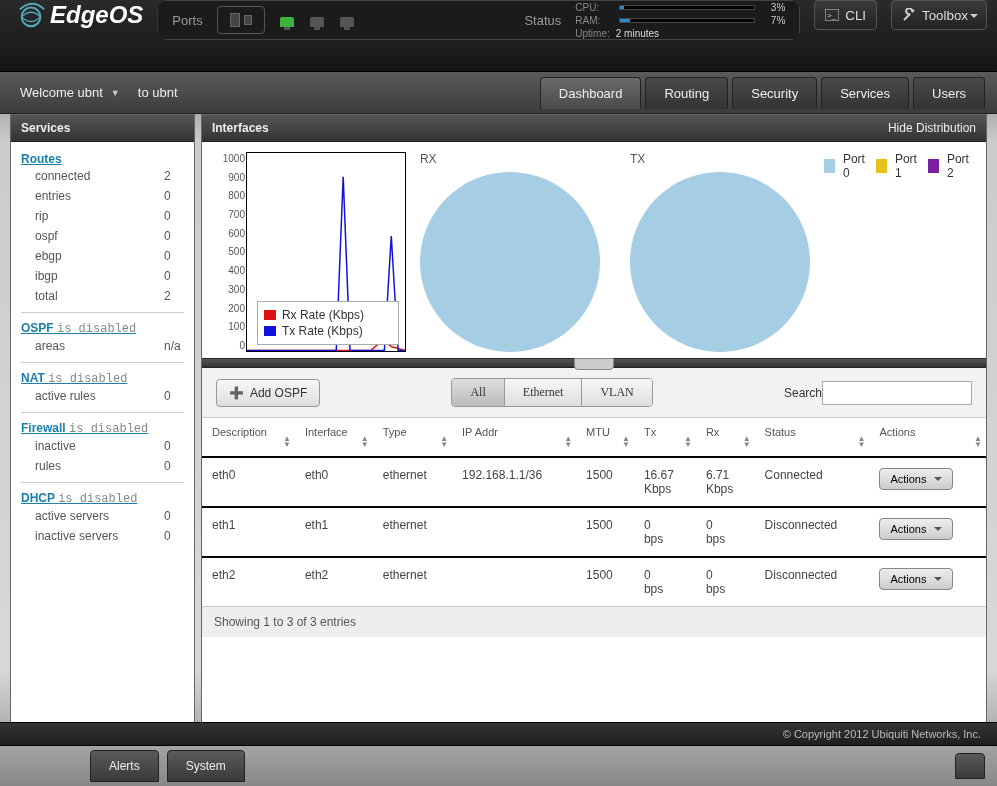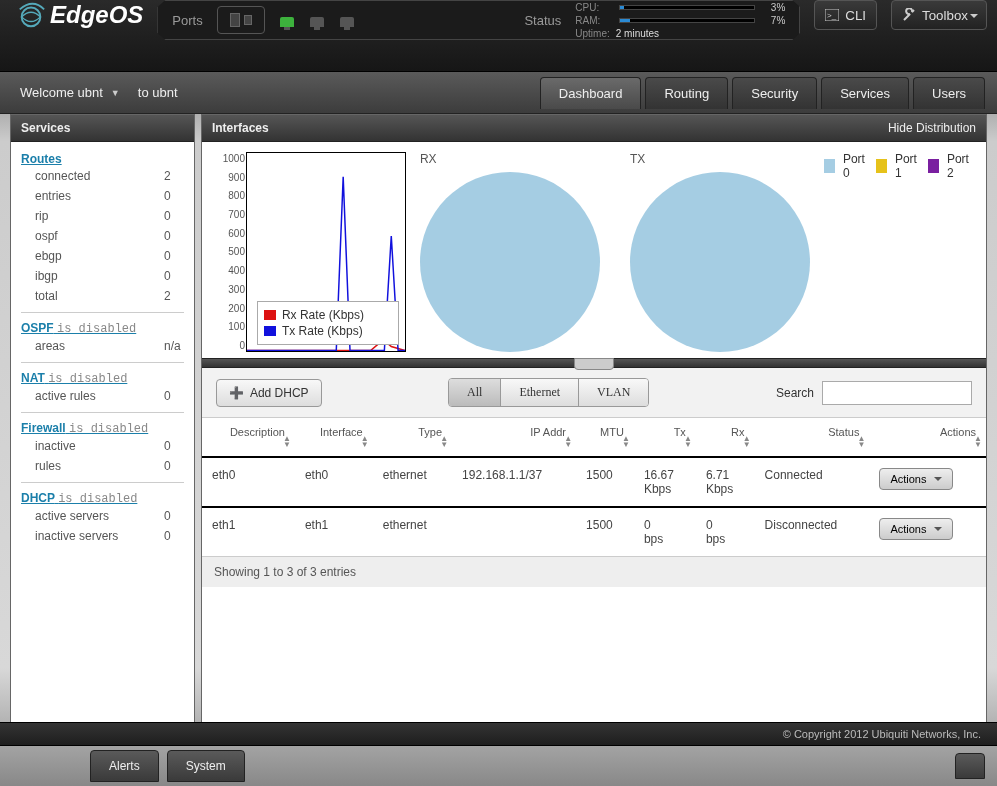--- a/index.html
+++ b/index.html
@@ -131,26 +131,26 @@
   .splitter { height:10px; background:linear-gradient(180deg,#555,#333); border-top:1px solid #222; border-bottom:1px solid #222; position:relative;}
   .splitter .handle { position:absolute; left:50%; top:-1px; transform:translateX(-50%); width:40px; height:12px; background:#ccc; border:1px solid #888; border-radius:0 0 4px 4px;}
 
   
   .iface-toolbar { display:flex; align-items:center; gap:14px; padding:10px 14px; background:#f2f2f2; border-bottom:1px solid #ccc;}
   .btn { background:linear-gradient(180deg,#f8f8f8,#ddd); border:1px solid #999; border-radius:4px; padding:6px 12px; cursor:pointer; font-size:12px; color:#333; display:inline-flex; align-items:center; gap:6px;}
   .seg { display:flex; border:1px solid #999; border-radius:4px; overflow:hidden; margin-left:auto; margin-right:auto;}
   .seg .sbtn { padding:6px 18px; background:linear-gradient(180deg,#f8f8f8,#ddd); border-right:1px solid #999; cursor:pointer; font-size:12px;font-family:Liberation Serif, serif;}
   .seg .sbtn:last-child { border-right:none; }
   .seg .sbtn.active { background:linear-gradient(180deg,#ddd,#bbb); }
-  .search-wrap { display:flex; align-items:center; gap:8px; }
+  .search-wrap { display:flex; align-items:center; gap:0; }
   .search-wrap input { border:1px solid #aaa; height:24px; width:150px; padding:0 6px; }
 
   
   .iface-table { width:100%; border-collapse:collapse; background:#fff; }
-  .iface-table th { text-align:right; font-weight:normal; color:#555; font-size:11px; padding:8px 10px 18px 10px; position:relative; }
+  .iface-table th { text-align:left; font-weight:normal; color:#555; font-size:11px; padding:8px 10px 18px 10px; position:relative; }
   .sorter { position:absolute; right:4px; top:18px; font-size:8px; color:#888; line-height:6px; }
   .iface-table td { padding:10px 10px; border-top:2px solid #000000; font-size:12px; color:#444; vertical-align:top;}
   .status-connected { color:#2e8b2e; }
   .status-disconnected { color:#d77a1a; }
   .actions-btn { background:linear-gradient(180deg,#eee,#ccc); border:1px solid #888; border-radius:4px; padding:4px 10px; font-size:11px; cursor:pointer; position:relative;}
   .actions-btn::after { content:""; display:inline-block; margin-left:8px; border:4px solid transparent; border-top-color:#555; transform:translateY(2px);}
   .entries { background:#eee; padding:8px 12px; color:#555; font-size:12px; border-top:1px solid #ccc;}
 
   
   .footerbar {
@@ -399,21 +399,21 @@
         </div>
     </div>
 
     <div class="splitter">
         <div class="handle"></div>
       </div>
 
     <div class="iface-toolbar">
       <button class="btn">
         <span>➕</span>
-        <span>Add DHCP</span>
+        <span>Add OSPF</span>
       </button>
       <div class="seg" id="seg-filters">
           <div class="sbtn active">All</div>
           <div class="sbtn">Ethernet</div>
           <div class="sbtn">VLAN</div>
         </div>
       <div class="search-wrap">
         <span>Search</span>
         <input type="text" style="">
       </div>
@@ -431,38 +431,49 @@
             <th>Rx<span class="sorter">▲<br>▼</span></th>
             <th>Status<span class="sorter">▲<br>▼</span></th>
             <th>Actions<span class="sorter">▲<br>▼</span></th>
           </tr>
         </thead>
       <tbody id="tbody">
           <tr>
             <td>eth0</td>
             <td>eth0</td>
             <td>ethernet</td>
-            <td>192.168.1.1/37</td>
+            <td>192.168.1.1/36</td>
             <td>1500</td>
             <td>16.67<br>Kbps</td>
             <td>6.71<br>Kbps</td>
             <td class="status-connected">Connected</td>
             <td><button class="actions-btn">Actions</button></td>
           </tr>
           <tr>
             <td>eth1</td>
             <td>eth1</td>
             <td>ethernet</td>
             <td></td>
             <td>1500</td>
             <td>0<br>bps</td>
             <td>0<br>bps</td>
             <td class="status-disconnected">Disconnected</td>
             <td><button class="actions-btn">Actions</button></td>
           </tr>
+          <tr>
+            <td>eth2</td>
+            <td>eth2</td>
+            <td>ethernet</td>
+            <td></td>
+            <td>1500</td>
+            <td>0<br>bps</td>
+            <td>0<br>bps</td>
+            <td class="status-disconnected">Disconnected</td>
+            <td><button class="actions-btn">Actions</button></td>
+          </tr>
         </tbody>
     </table>
     <div class="entries">Showing 1 to 3 of 3 entries</div>
     <div style="flex:1; background:#fff"></div>
   </div>
 </div>
 
 <div class="footerbar">
   <span>© Copyright 2012 Ubiquiti Networks, Inc.</span>
 </div>

